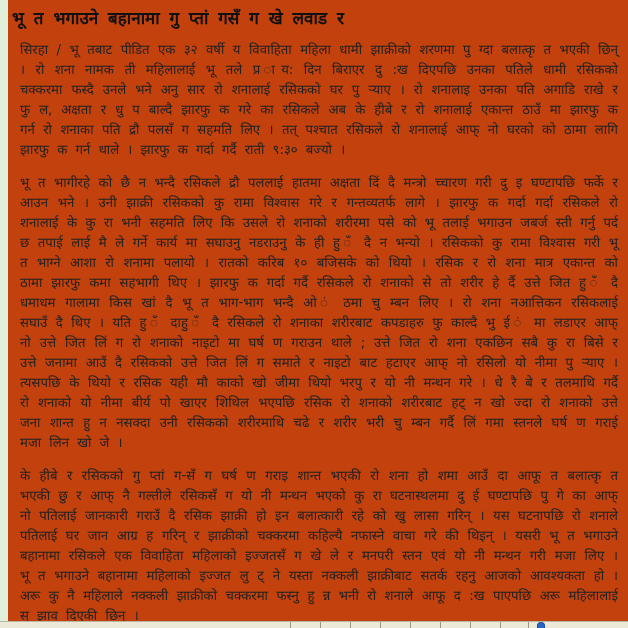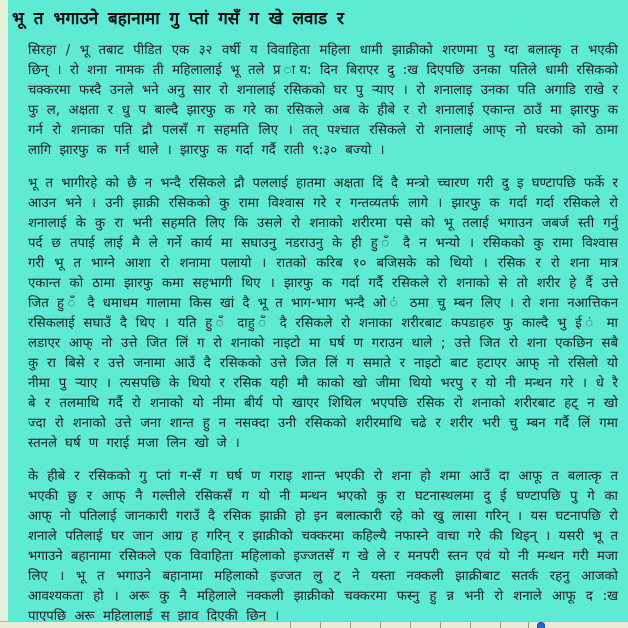--- a/index.html
+++ b/index.html
@@ -10,21 +10,21 @@
     width: 628px;
     height: 628px;
     overflow: hidden;
     background: #fdfdf8;
     font-family: "DejaVu Sans", sans-serif;
   }
   .page {
     position: relative;
     width: 628px;
     height: 628px;
-    background: #5eead4;
+    background: #c2410c;
   }
   
   .left-strip {
     position: absolute;
     left: 0;
     top: 0;
     width: 8px;
     height: 628px;
     background: #e2efd9;
   }
@@ -42,21 +42,21 @@
     font-size: 17px;
     font-weight: bold;
     line-height: 24px;
     margin: 0 0 10px 0;
     color: #111;
     word-spacing: 4px;
   }
   .para {
     font-size: 13.2px;
     line-height: 20px;
-    margin: 0 0 13px 16px;
+    margin: 0 0 13px 8px;
     text-align: justify;
     word-spacing: 4px;
     color: #222;
   }
   
   .bottom-bar {
     position: absolute;
     left: 0;
     bottom: 0;
     width: 628px;

